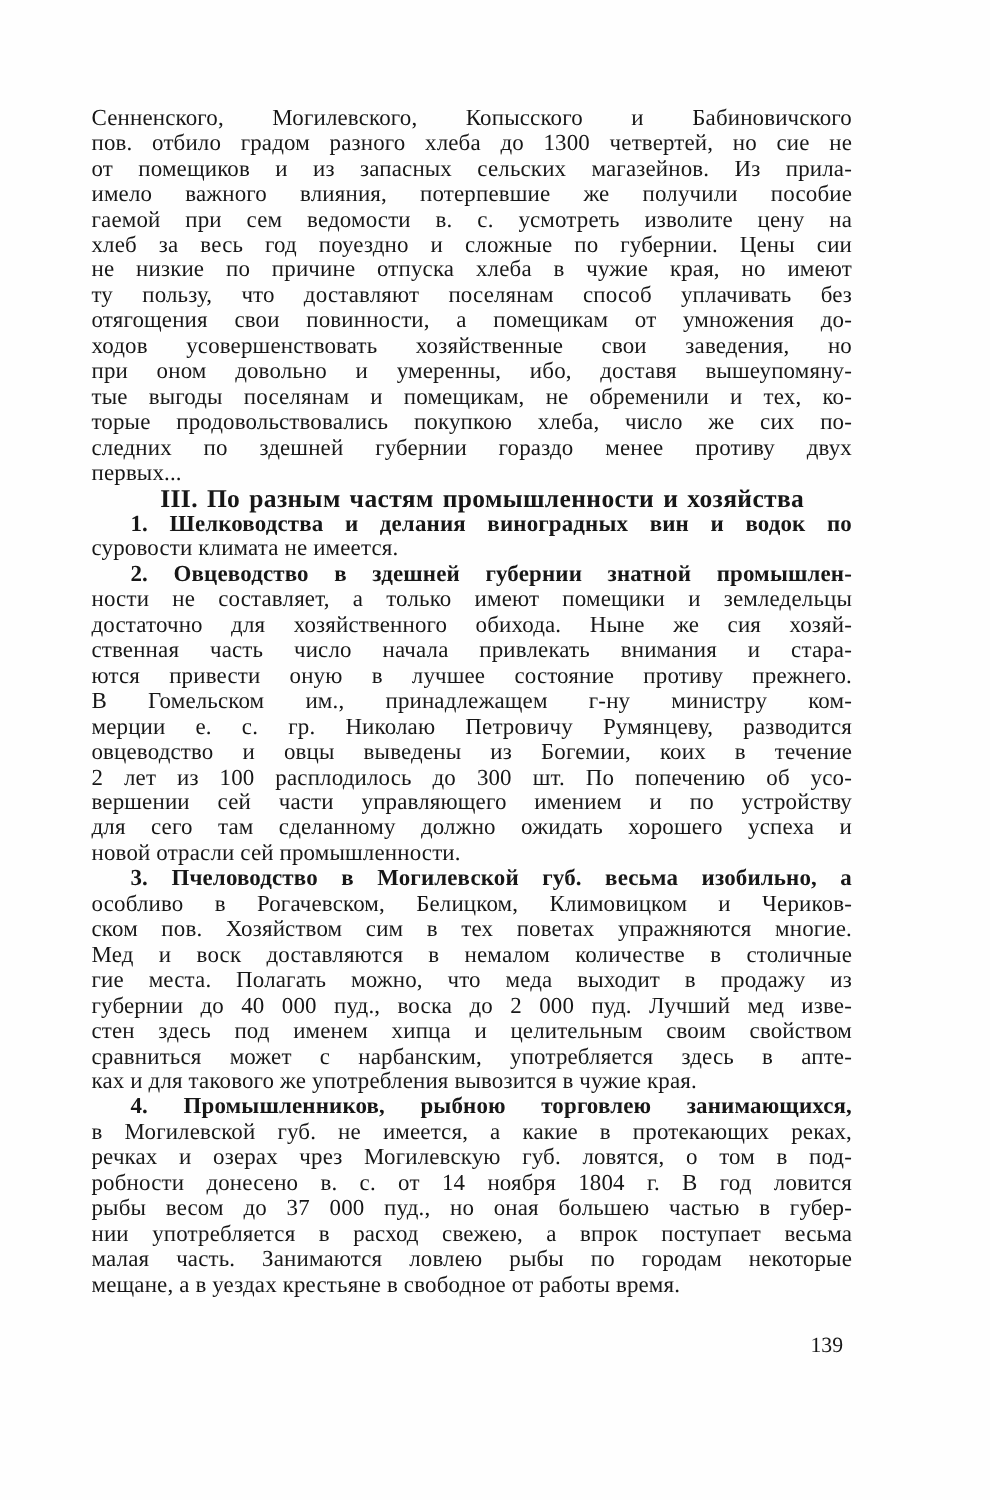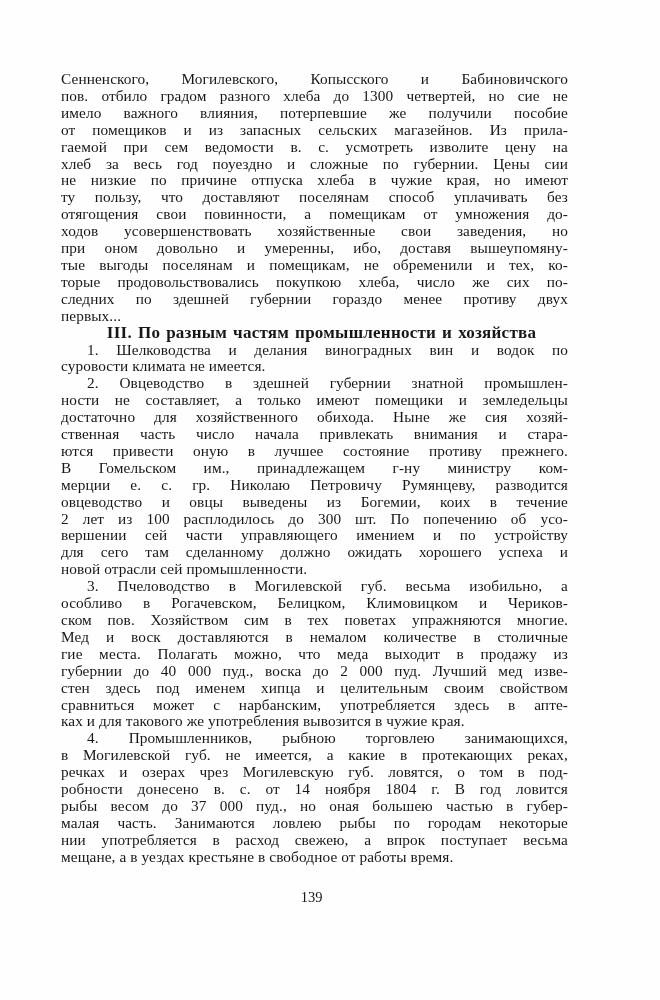--- a/index.html
+++ b/index.html
@@ -36,50 +36,51 @@
     text-align: justify;
     text-align-last: justify;
     white-space: normal;
     letter-spacing: 0.1px;
   }
   .line.last {
     text-align-last: left;
   }
   .line.indent {
     text-indent: 26px;
+    font-weight: bold;
   }
   .heading-line {
     font-size: 17px;
     font-weight: bold;
     line-height: 16.9px;
     text-align: center;
     padding-left: 14px;
     letter-spacing: 0.25px;
     word-spacing: 1.5px;
   }
   .page-number {
     position: absolute;
     top: 889px;
     left: 61px;
     width: 501px;
-    text-align: center;
+    text-align: right;
     font-size: 14.5px;
     line-height: 17px;
     color: var(--ink);
   }
 </style>
 </head>
 <body>
 
 <div class="page">
   <div class="text-block" id="text-block">
       <div class="line">Сенненского, Могилевского, Копысского и Бабиновичского</div>
       <div class="line">пов. отбило градом разного хлеба до 1300 четвертей, но сие не</div>
+      <div class="line">от помещиков и из запасных сельских магазейнов. Из прила-</div>
       <div class="line">имело важного влияния, потерпевшие же получили пособие</div>
-      <div class="line">от помещиков и из запасных сельских магазейнов. Из прила-</div>
       <div class="line">гаемой при сем ведомости в. с. усмотреть изволите цену на</div>
       <div class="line">хлеб за весь год поуездно и сложные по губернии. Цены сии</div>
       <div class="line">не низкие по причине отпуска хлеба в чужие края, но имеют</div>
       <div class="line">ту пользу, что доставляют поселянам способ уплачивать без</div>
       <div class="line">отягощения свои повинности, а помещикам от умножения до-</div>
       <div class="line">ходов усовершенствовать хозяйственные свои заведения, но</div>
       <div class="line">при оном довольно и умеренны, ибо, доставя вышеупомяну-</div>
       <div class="line">тые выгоды поселянам и помещикам, не обременили и тех, ко-</div>
       <div class="line">торые продовольствовались покупкою хлеба, число же сих по-</div>
       <div class="line">следних по здешней губернии гораздо менее противу двух</div>
@@ -106,18 +107,18 @@
       <div class="line">гие места. Полагать можно, что меда выходит в продажу из</div>
       <div class="line">губернии до 40 000 пуд., воска до 2 000 пуд. Лучший мед изве-</div>
       <div class="line">стен здесь под именем хипца и целительным своим свойством</div>
       <div class="line">сравниться может с нарбанским, употребляется здесь в апте-</div>
       <div class="line last">ках и для такового же употребления вывозится в чужие края.</div>
       <div class="line indent">4. Промышленников, рыбною торговлею занимающихся,</div>
       <div class="line">в Могилевской губ. не имеется, а какие в протекающих реках,</div>
       <div class="line">речках и озерах чрез Могилевскую губ. ловятся, о том в под-</div>
       <div class="line">робности донесено в. с. от 14 ноября 1804 г. В год ловится</div>
       <div class="line">рыбы весом до 37 000 пуд., но оная большею частью в губер-</div>
+      <div class="line">нии употребляется в расход свежею, а впрок поступает весьма</div>
       <div class="line">малая часть. Занимаются ловлею рыбы по городам некоторые</div>
-      <div class="line">нии употребляется в расход свежею, а впрок поступает весьма</div>
       <div class="line last">мещане, а в уездах крестьяне в свободное от работы время.</div>
     </div>
   <div class="page-number">139</div>
 </div>
 
 </body></html>

